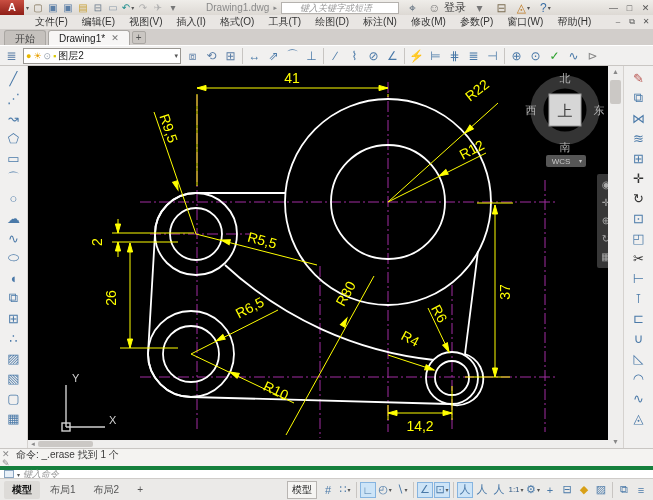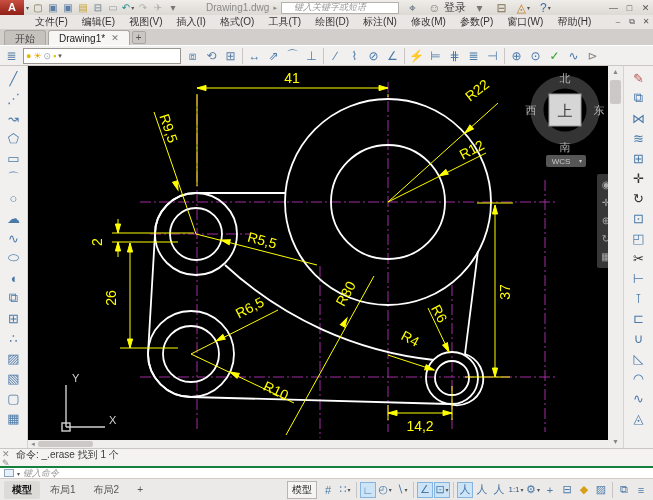--- a/index.html
+++ b/index.html
@@ -8,21 +8,21 @@
 
 
 .titlebar { position:absolute; top:0; left:0; width:653px; height:15px; background:linear-gradient(#efede9,#ddd9d4); display:flex; align-items:center; }
 .logo { width:24px; height:15px; background:linear-gradient(#c94f42,#8f1f17); color:#fff; font-weight:bold; font-size:11px; text-align:center; line-height:15px; flex:0 0 auto; }
 .logo-dd { font-size:6px; color:#555; margin:0 2px; }
 .qat { display:flex; align-items:center; gap:1px; }
 .qat .tbicon { width:14px; height:13px; font-size:10px; }
 .doc-title { color:#8a8a8a; font-size:10px; margin-left:26px; }
 .tb-sep-arrow { color:#888; font-size:7px; margin:0 4px; }
 .searchbox { display:flex; align-items:center; background:#fff; border:1px solid #b5b2ae; height:12px; width:118px; }
-.searchbox input { border:none; outline:none; width:100%; font-size:9px; font-style:italic; color:#555; padding:0 12px; font-family:Liberation Mono, monospace; }
+.searchbox input { border:none; outline:none; width:100%; font-size:9px; font-style:italic; color:#555; padding:0 18px; font-family:Liberation Sans, sans-serif; }
 .searchbox input::placeholder { font-style:italic; color:#999; }
 .tb-right { display:flex; align-items:center; gap:3px; margin-left:4px; color:#5a6a7a; font-size:10px; }
 .signin { font-size:11px; color:#444; }
 .winbtns { margin-left:auto; display:flex; gap:1px; }
 .winbtn { width:15px; height:12px; font-size:9px; color:#555; text-align:center; line-height:12px; }
 
 
 .menubar { position:absolute; top:15px; left:0; width:653px; height:14px; background:#e9e6e3; display:flex; align-items:center; padding-left:28px; }
 .menu-item { padding:0 7px; font-size:10px; color:#333; line-height:14px; }
 .docbtns { margin-left:auto; display:flex; }
@@ -57,21 +57,21 @@
 .hscroll .arr { font-size:6px; color:#888; width:10px; text-align:center; }
 .hscroll .thumb { width:55px; height:6px; background:#cbc8c5; border-radius:2px; }
 .vscroll { width:15px; background:#efeeed; display:flex; flex-direction:column; align-items:center; }
 .vscroll .arr { font-size:7px; color:#888; height:12px; line-height:12px; }
 .vscroll .thumb { width:11px; height:24px; background:#cbc8c5; border-radius:2px; margin-top:2px; }
 
 
 .cmd { position:absolute; top:448px; left:0; width:653px; height:30px; background:#f4f3f1; border-top:1px solid #c9c6c3; font-size:10px; color:#3a3a3a; }
 .cmd .gutter { position:absolute; left:2px; top:1px; width:11px; color:#888; font-size:9px; line-height:9px; }
 .cmd-line { padding-left:16px; line-height:10px; padding-top:1px; white-space:pre; }
-.cmd-input { position:absolute; left:0; bottom:0; width:653px; height:12px; background:#fff; border-top:2px solid #15803d; display:flex; align-items:center; padding-left:4px; gap:3px; }
+.cmd-input { position:absolute; left:0; bottom:0; width:653px; height:12px; background:#fff; border-top:4px solid #15803d; display:flex; align-items:center; padding-left:4px; gap:3px; }
 .cmd-input .boxicon { width:10px; height:8px; border:1px solid #8aa5c0; background:#e8f0f8; }
 .cmd-input .caret { font-size:6px; color:#555; }
 .cmd-input input { border:none; outline:none; flex:1; font-size:9px; font-style:italic; color:#666; font-family:"Liberation Sans",sans-serif; background:transparent; }
 .cmd-input input::placeholder { font-style:italic; color:#999; }
 
 
 .statusbar { position:absolute; top:478px; left:0; width:653px; height:22px; background:#ebeae8; border-top:1px solid #cfccc9; display:flex; align-items:center; padding:0 4px; }
 .ltabs { display:flex; align-items:center; gap:2px; }
 .ltab { padding:2px 8px; font-size:10px; color:#555; border-radius:2px; }
 .ltab.active { color:#111; font-weight:bold; background:#dddbd8; }
@@ -180,20 +180,21 @@
 
   <div class="toolrow">
     <span class="tbicon" id="layerPropIcon" style="color: rgb(91, 126, 166);">≣</span>
     <div class="layercombo">
       <span style="display:flex;gap:2px;">
           <span class="lyi"><span style="color: rgb(232, 184, 0);">●</span></span>
           <span class="lyi"><span style="color: rgb(232, 160, 0);">☀</span></span>
           <span class="lyi"><span style="color: rgb(154, 164, 176);">⊙</span></span>
           <span class="lyi"><span style="color: rgb(216, 200, 0);">▪</span></span>
         </span>
+      <span class="lyname">图层2</span>
       <span class="caret">▾</span>
     </div>
     <span style="display:flex;">
         <span class="tbicon">
           <span style="color: rgb(91, 126, 166);">⧈</span>
         </span>
         <span class="tbicon">
           <span style="color: rgb(91, 126, 166);">⟲</span>
         </span>
         <span class="tbicon">

